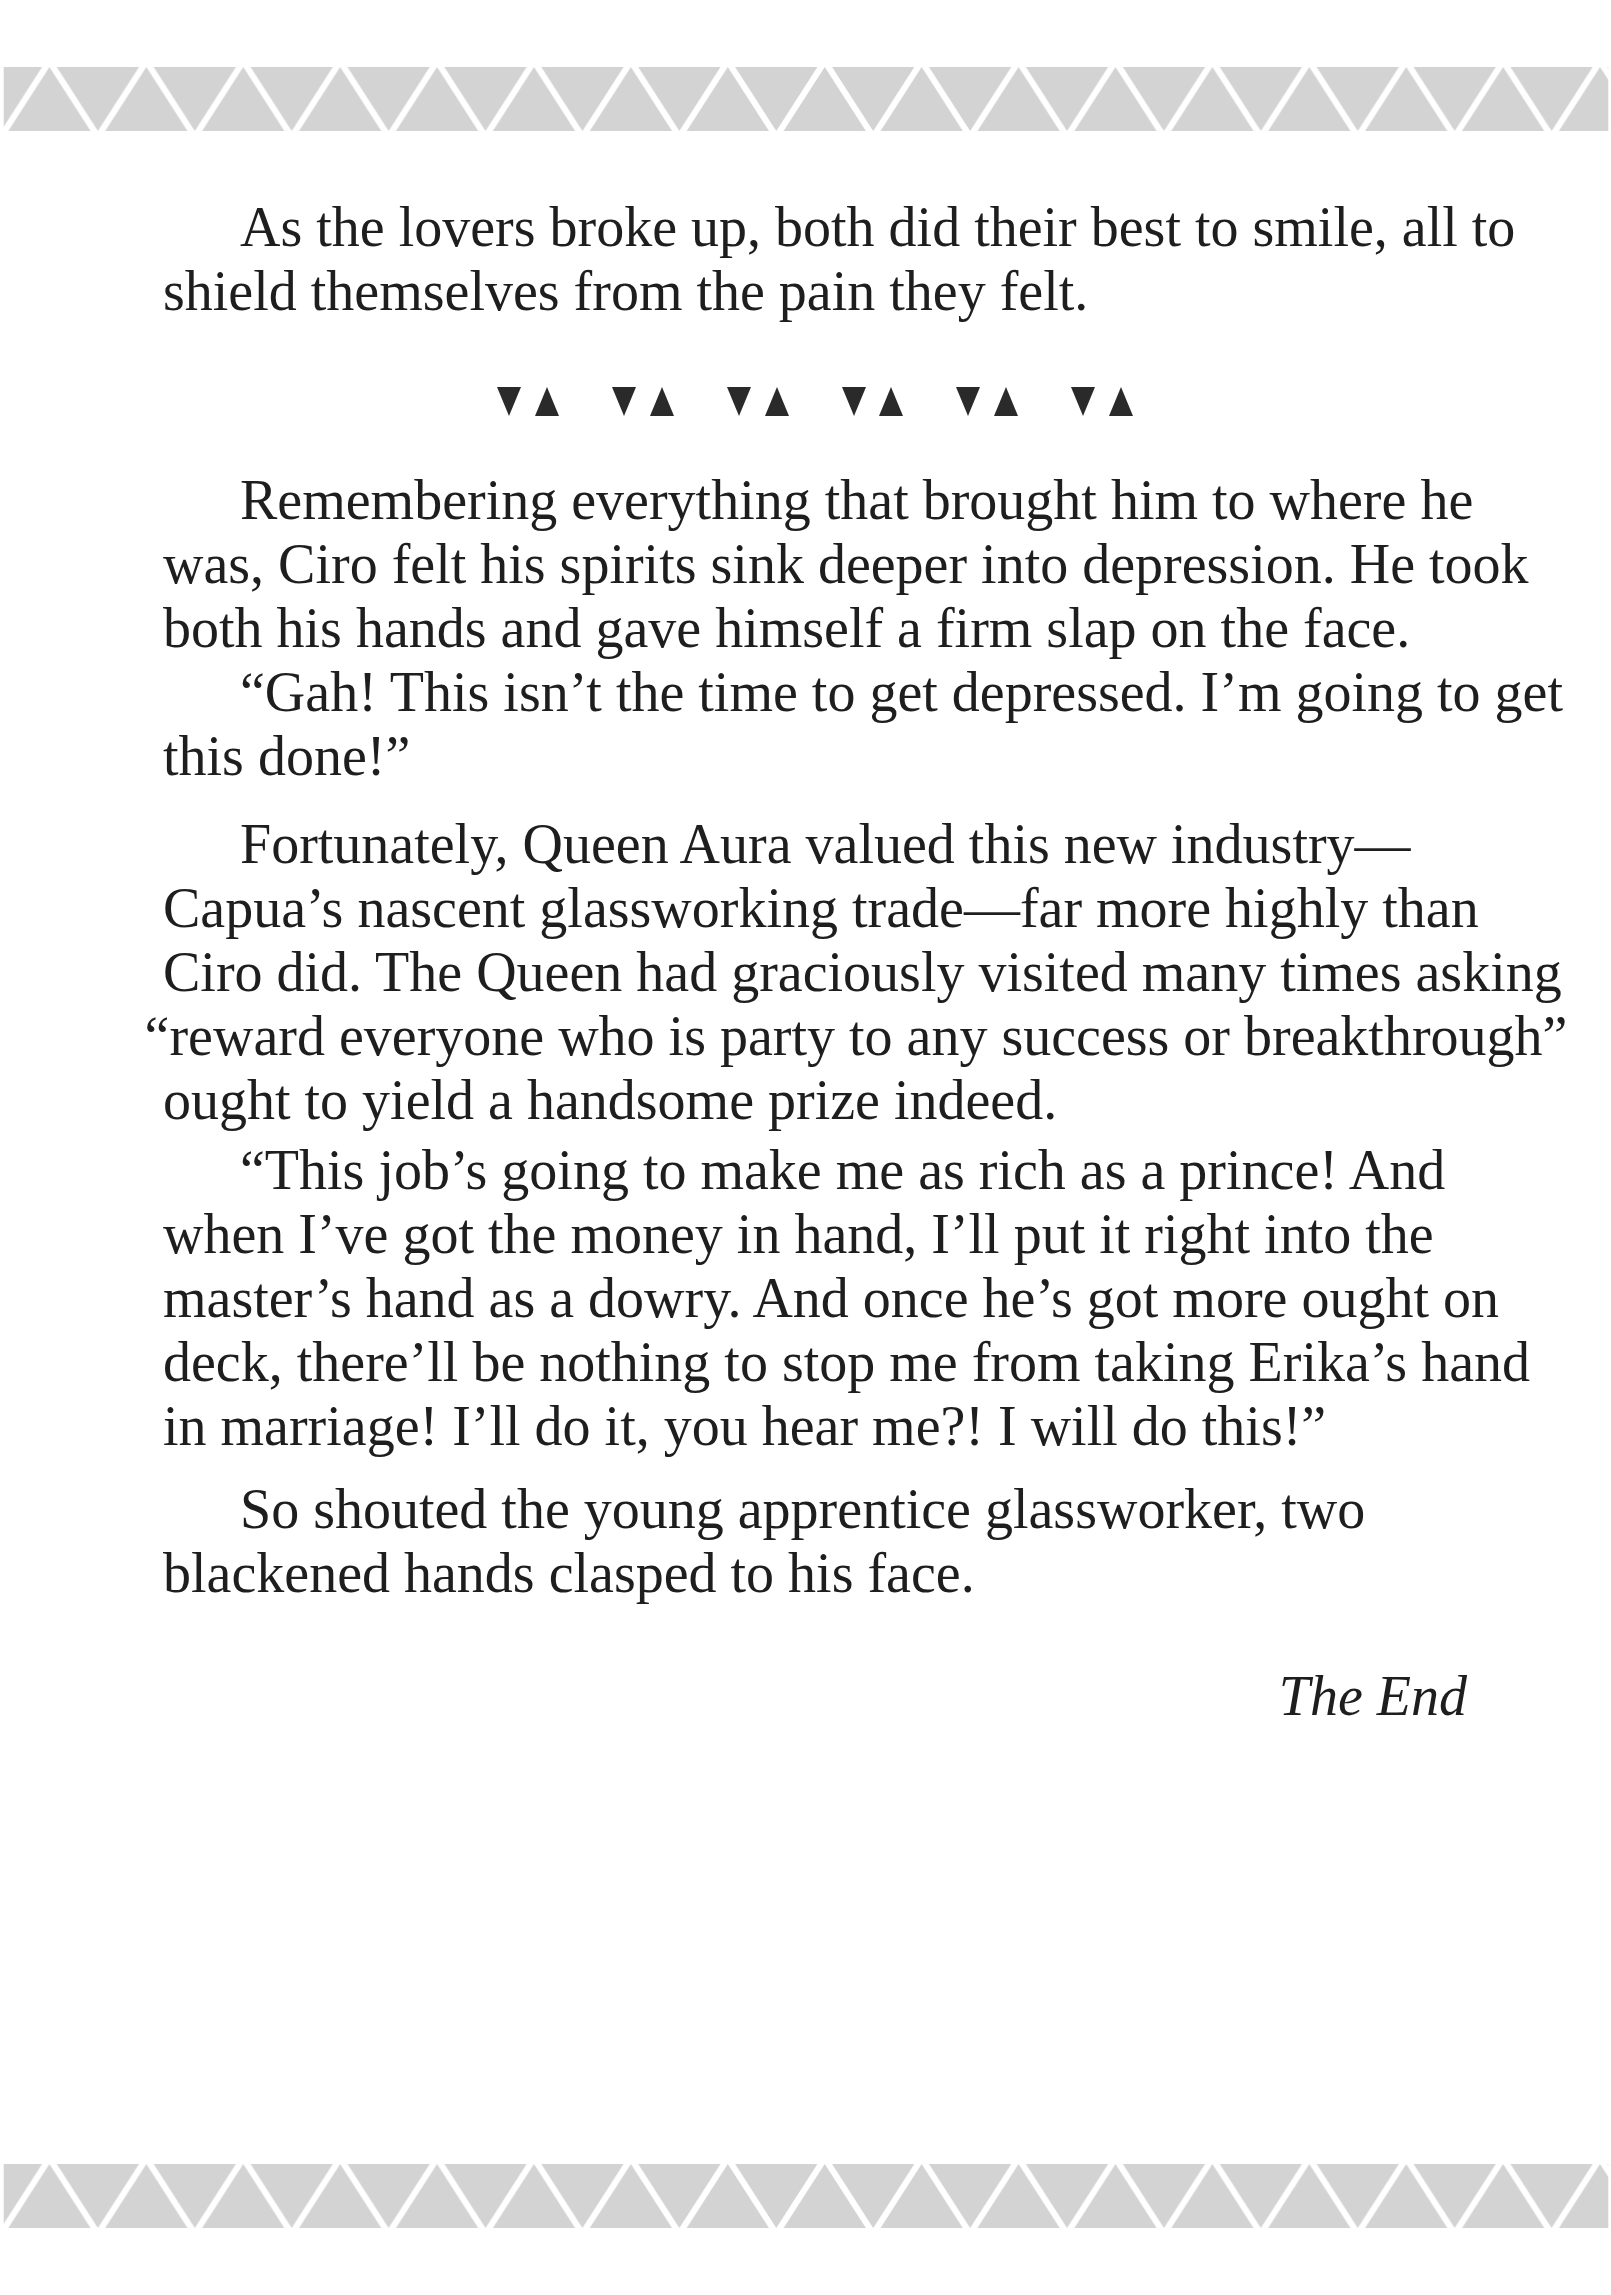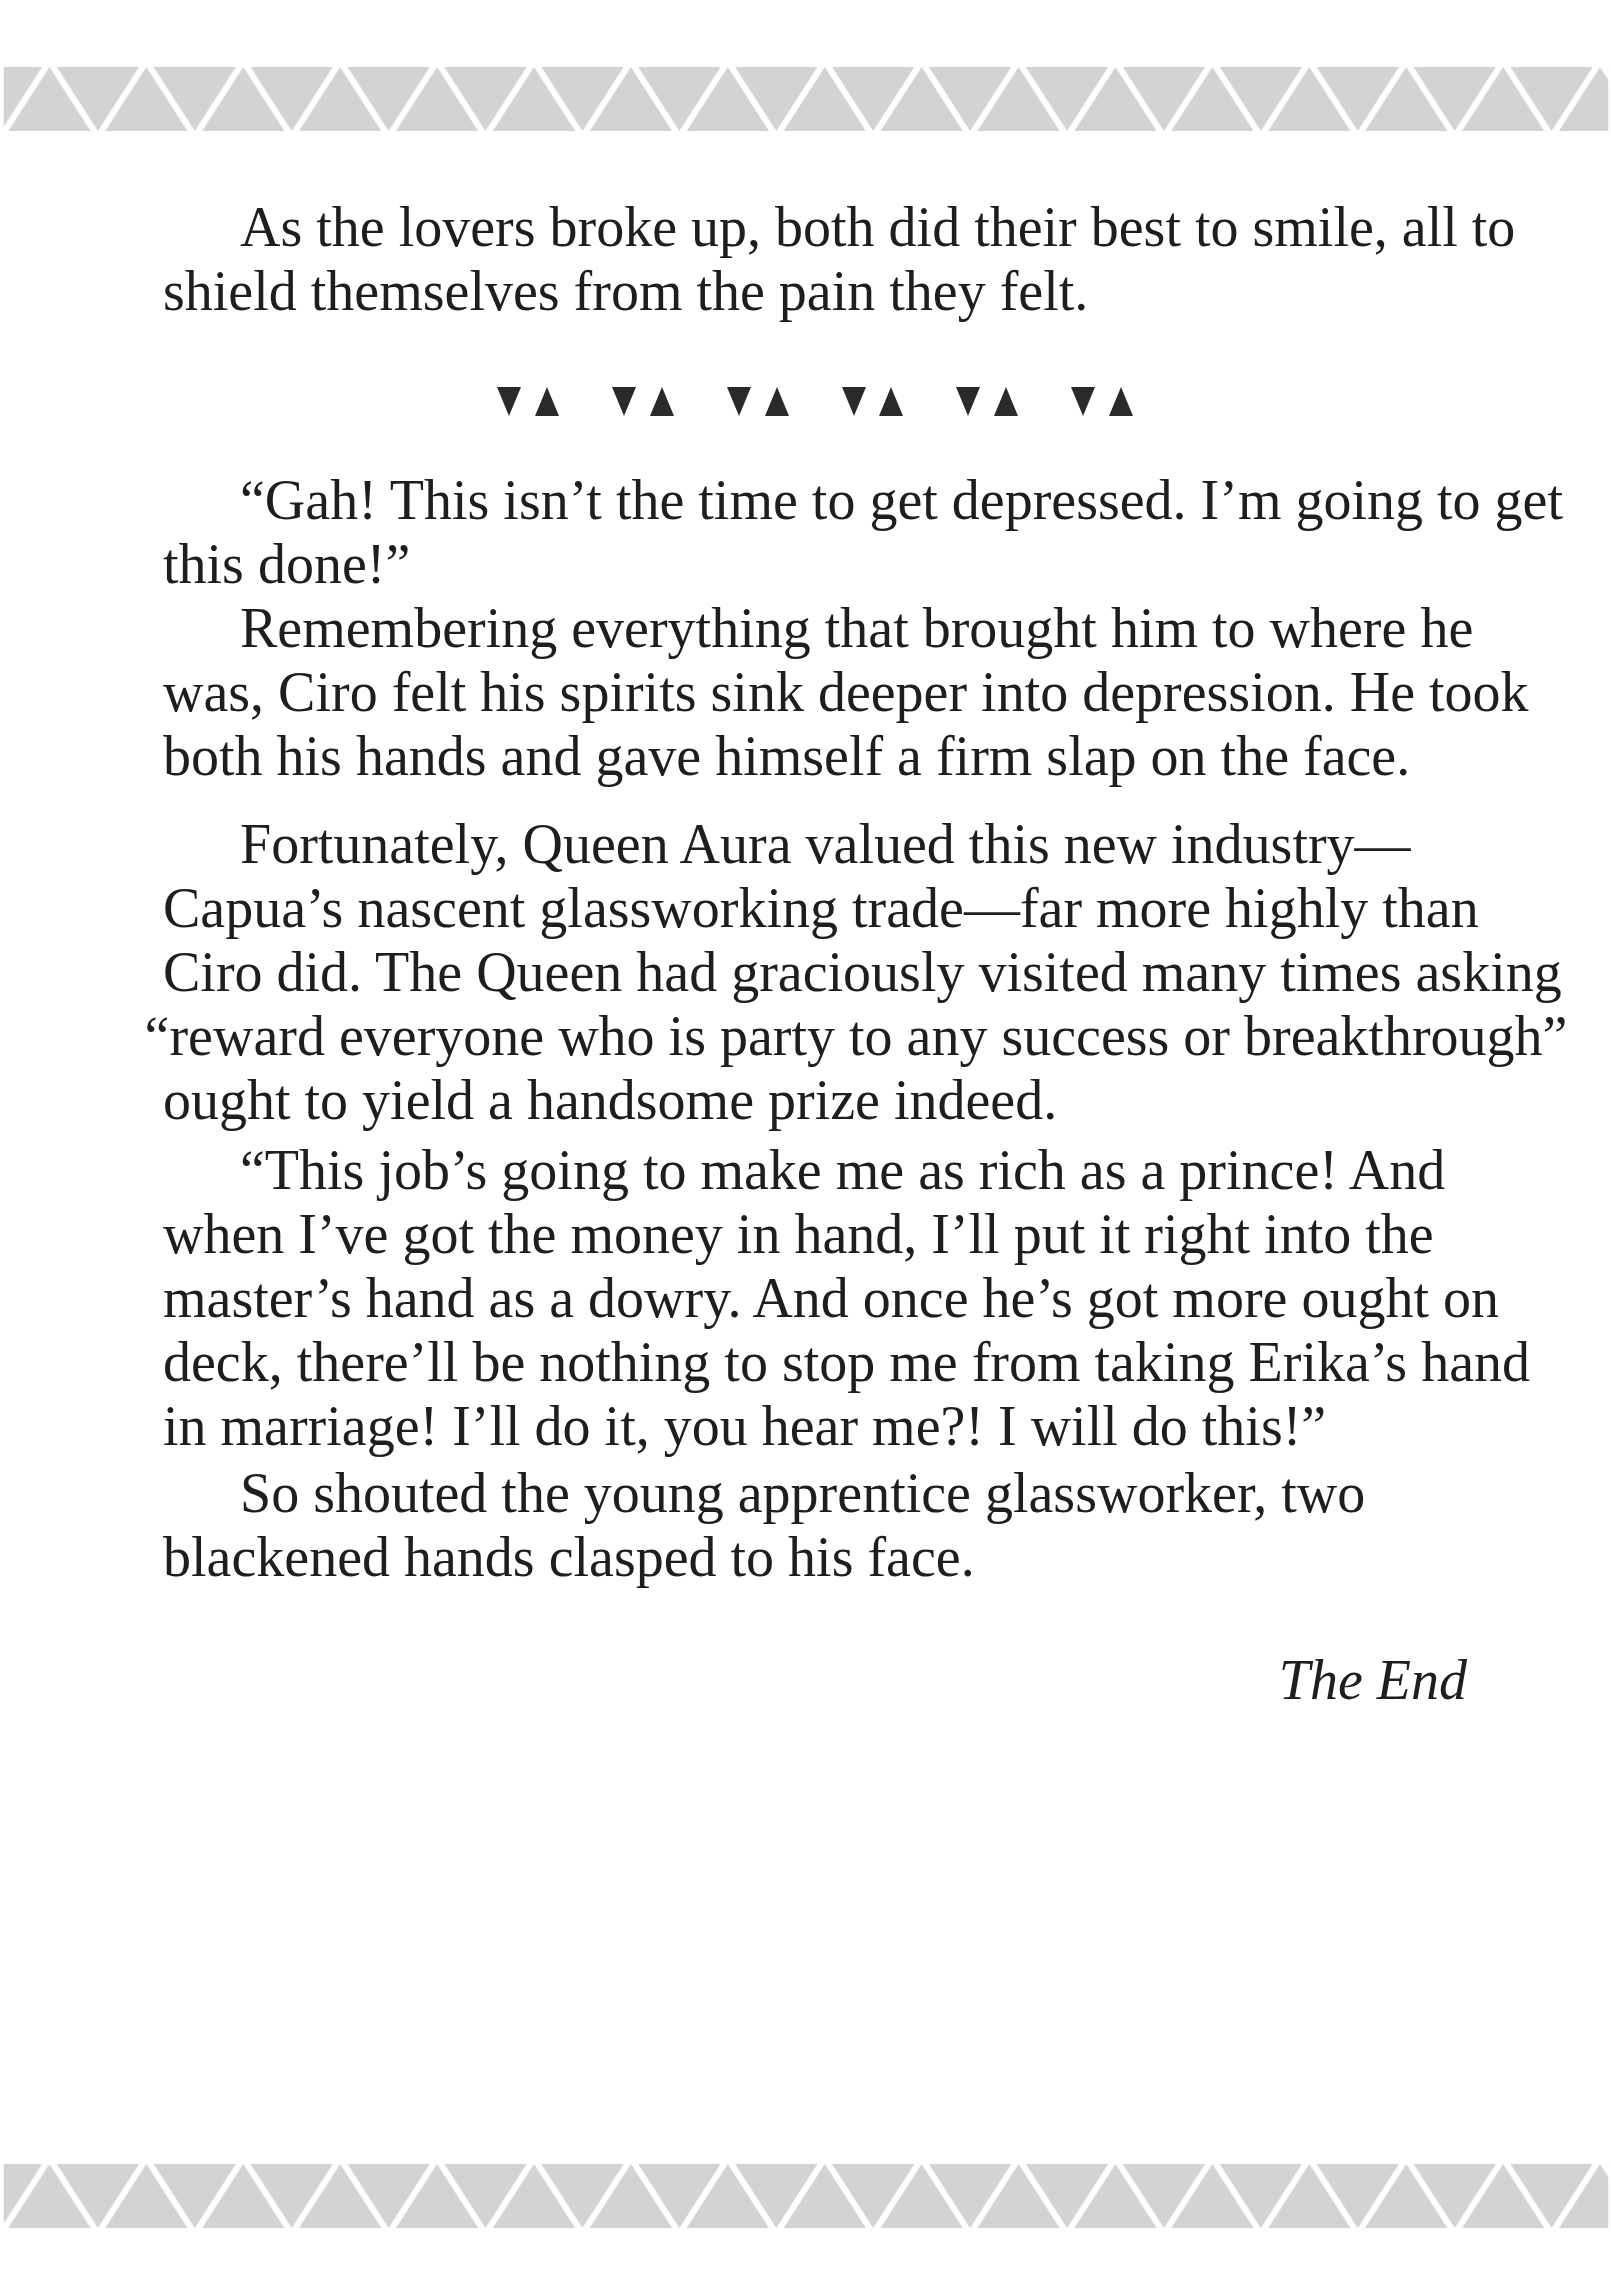--- a/index.html
+++ b/index.html
@@ -60,21 +60,21 @@
     border-top: 29px solid var(--tri);
   }
   .tri.up {
     border-left: 12px solid transparent;
     border-right: 12px solid transparent;
     border-bottom: 29px solid var(--tri);
   }
 
   .block-4 { margin-top: 24px; }  
   .block-5 { margin-top: 6.4px; }   
-  .block-6 { margin-top: 3px; }   
+  .block-6 { margin-top: 19px; }   
   .the-end {
     margin-top: 59px;
     text-align: right;
     font-style: italic;
   }
 </style>
 </head>
 <body>
 
 <div class="page">
@@ -116,28 +116,28 @@
         </span>
         <span class="tri-pair">
           <span class="tri down"></span>
           <span class="tri up"></span>
         </span>
         <span class="tri-pair">
           <span class="tri down"></span>
           <span class="tri up"></span>
         </span>
       </div>
-      <div class="para block-3">
-        <div class="line indent"><span>“Gah! This isn’t the time to get depressed. I’m going to get</span></div>
-        <div class="line"><span>this done!”</span></div>
-      </div>
       <div class="para block-2">
         <div class="line indent"><span>Remembering everything that brought him to where he</span></div>
         <div class="line"><span>was, Ciro felt his spirits sink deeper into depression. He took</span></div>
         <div class="line"><span>both his hands and gave himself a firm slap on the face.</span></div>
+      </div>
+      <div class="para block-3">
+        <div class="line indent"><span>“Gah! This isn’t the time to get depressed. I’m going to get</span></div>
+        <div class="line"><span>this done!”</span></div>
       </div>
       <div class="para block-4">
         <div class="line indent"><span>Fortunately, Queen Aura valued this new industry—</span></div>
         <div class="line"><span>Capua’s nascent glassworking trade—far more highly than</span></div>
         <div class="line"><span>Ciro did. The Queen had graciously visited many times asking</span></div>
         <div class="line hang"><span>“reward everyone who is party to any success or breakthrough”</span></div>
         <div class="line"><span>ought to yield a handsome prize indeed.</span></div>
       </div>
       <div class="para block-5">
         <div class="line indent"><span>“This job’s going to make me as rich as a prince! And</span></div>

